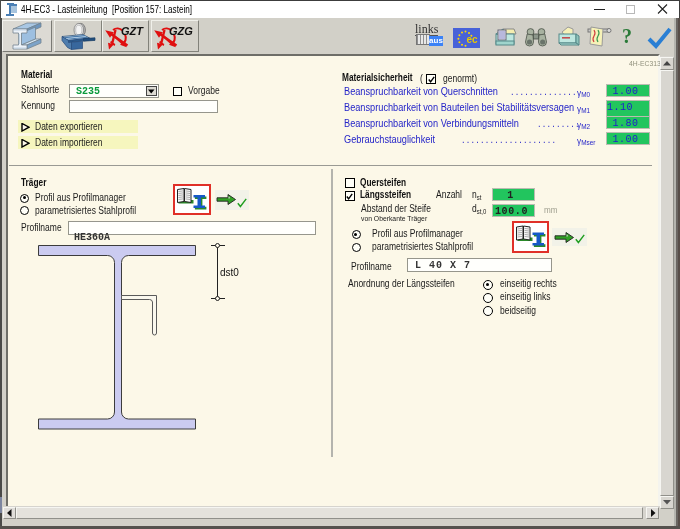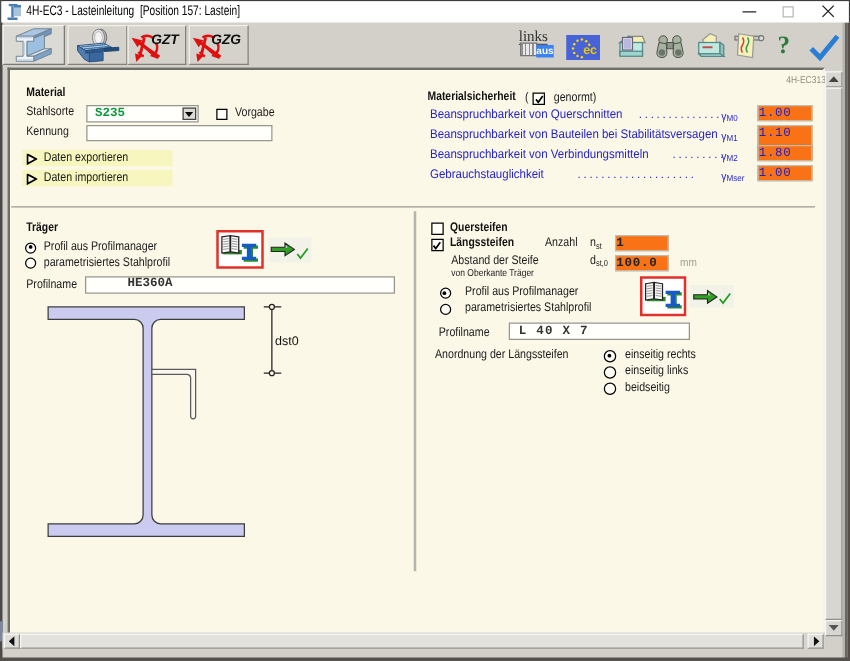--- a/index.html
+++ b/index.html
@@ -7,23 +7,23 @@
 .abs{position:absolute;}
 .t{position:absolute;font-size:10px;line-height:10px;color:#1a1a1a;white-space:nowrap;
  transform:scaleX(0.85);transform-origin:0 0;margin-top:1px;}
 .tb{position:absolute;font-size:10px;line-height:10px;color:#111;white-space:nowrap;
  font-weight:bold;transform:scaleX(0.83);transform-origin:0 0;margin-top:1px;}
 .tu{position:absolute;font-size:10px;line-height:10px;color:#2424c8;white-space:nowrap;
  transform:scaleX(0.92);transform-origin:0 0;margin-top:1px;}
 .mono{position:absolute;font-family:"Liberation Mono",monospace;font-weight:bold;
  font-size:10px;line-height:10px;white-space:nowrap;}
 .field{position:absolute;background:#fffffc;border:1px solid #96968c;box-sizing:border-box;}
-.vbox{position:absolute;background:#f97316;border:1px solid #bcbcb2;box-sizing:border-box;
+.vbox{position:absolute;background:#22c55e;border:1px solid #bcbcb2;box-sizing:border-box;
  font-family:"Liberation Mono",monospace;font-weight:normal;font-size:10px;line-height:10px;
- color:#2020c8;text-align:left;letter-spacing:0.5px;}
+ color:#2020c8;text-align:center;letter-spacing:0.5px;}
 .cb{position:absolute;width:9px;height:9px;border:1.5px solid #000;background:#fffff8;box-sizing:border-box;}
 .rad{position:absolute;width:9px;height:9px;border:1.5px solid #000;border-radius:50%;background:#fffff8;box-sizing:border-box;}
 .raddot{position:absolute;width:3px;height:3px;border-radius:50%;background:#000;left:1.5px;top:1.5px;}
 </style></head>
 <body>
 
 <div class="abs" style="left:0;top:0;width:680px;height:1px;background:#3c3c3c;"></div>
 <div class="abs" style="left:0;top:0;width:2px;height:529px;background:#4a4a48;"></div>
 <div class="abs" style="left:674px;top:18px;width:2px;height:511px;background:#b4b4ae;"></div>
 <div class="abs" style="left:676px;top:18px;width:2px;height:511px;background:#6a6662;"></div>
@@ -263,21 +263,21 @@
 <svg class="abs" style="left:216px;top:192px;" width="21" height="15" viewBox="0 0 21 15">
  <polygon points="1,5.8 12,5.8 12,2.5 19.5,7.5 12,12.5 12,9.2 1,9.2" fill="#30a024" stroke="#222" stroke-width="0.9"></polygon>
  <polygon points="1.8,6.4 12.5,6.4 12.5,4.2 13.8,5.1 13.8,6.4 1.8,6.4" fill="#c8cec4"></polygon>
 </svg>
 <svg class="abs" style="left:236.5px;top:198px;" width="10" height="10" viewBox="0 0 10 10">
  <path d="M0.8 5.2 L3.4 8.5 L9.2 0.8" stroke="#1f9e1f" stroke-width="1.4" fill="none"></path>
 </svg>
 
 <div class="t" style="left:21px;top:221.8px;">Profilname</div>
 <div class="field" style="left:68px;top:221px;width:248px;height:14px;"></div>
-<div class="mono" style="left:74px;top:223px;color:#333;margin-left:28px;">HE360A</div>
+<div class="mono" style="left:74px;top:233px;color:#333;">HE360A</div>
 
 <svg class="abs" style="left:30px;top:240px;" width="220" height="195" viewBox="0 0 220 195">
  <path d="M8.5,5.5 H165.5 V15.5 H98.5 A7,7 0 0 0 91.5,22.5 V172 A7,7 0 0 0 98.5,179 H165.5 V189 H8.5 V179 H77.5 A7,7 0 0 0 84.5,172 V22.5 A7,7 0 0 0 77.5,15.5 H8.5 Z" fill="#cbcbf0" stroke="#3c3c3c" stroke-width="1"></path>
  <path d="M91.5,55.5 H126.5 V93 A2,2 0 0 1 122.5,93 V62 A3,3 0 0 0 119.5,59.5 H91.5 Z" fill="#faf8ee" stroke="#5a5a5a" stroke-width="1"></path>
  <g stroke="#222" stroke-width="1" fill="none">
   <line x1="181" y1="5.5" x2="195" y2="5.5"></line>
   <line x1="181" y1="58.5" x2="195" y2="58.5"></line>
   <line x1="187.5" y1="5.5" x2="187.5" y2="58.5"></line>
   <circle cx="187.5" cy="5.5" r="2" fill="#fcf8e8"></circle>
   <circle cx="187.5" cy="58.5" r="2" fill="#fcf8e8"></circle>

